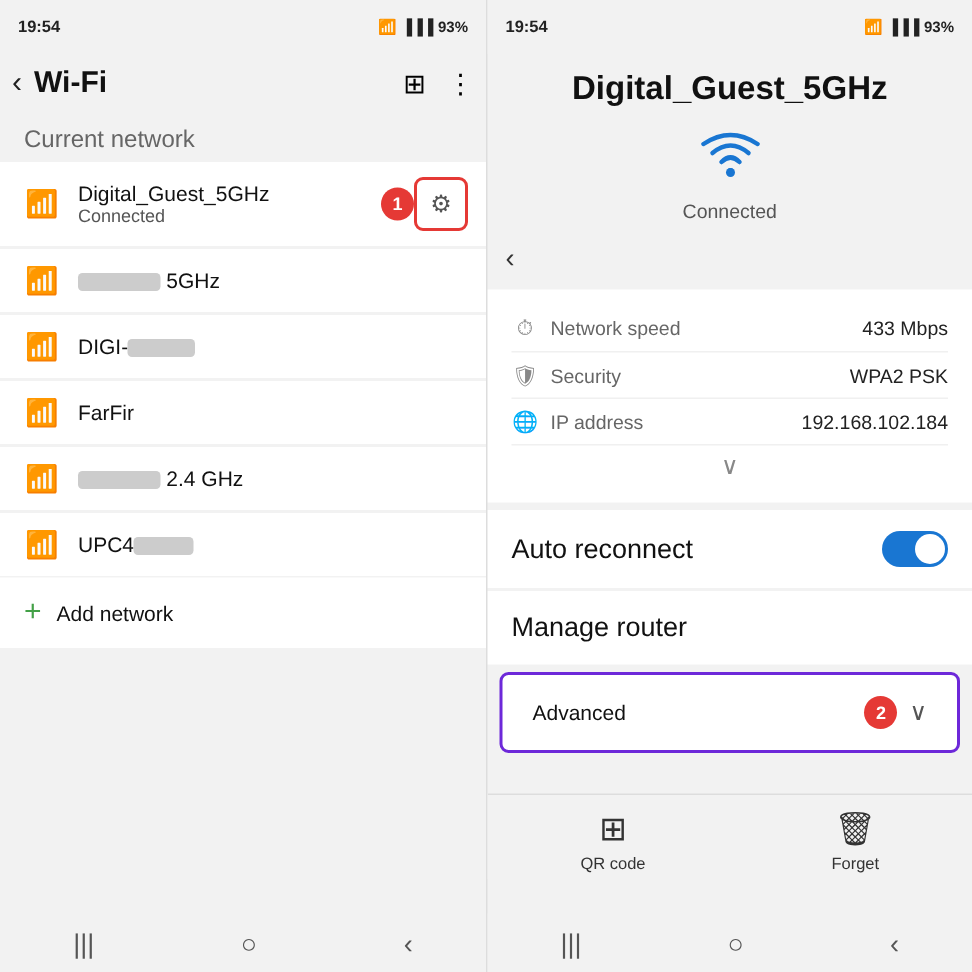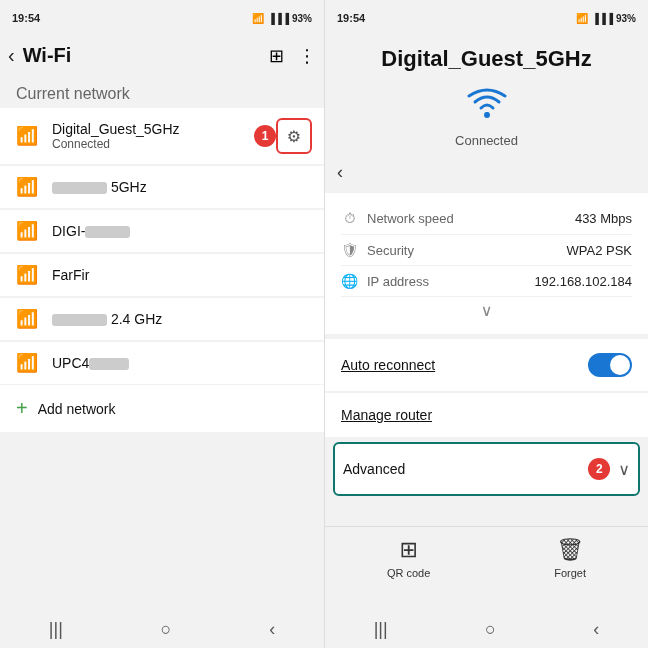--- a/index.html
+++ b/index.html
@@ -285,34 +285,33 @@
     
     .option-row {
       background: white;
       padding: 14px 16px;
       display: flex;
       align-items: center;
       justify-content: space-between;
       margin: 1px 0;
     }
     .option-label {
-      font-size: 14px;
+      font-size: 18px;
       color: #111;
-      text-decoration: underline;
     }
 
     
     .advanced-row {
       background: white;
-      padding: 14px 8px;
+      padding: 14px 20px;
       display: flex;
       align-items: center;
       justify-content: space-between;
       margin: 1px 0;
-      border: 2px solid #0f766e;
+      border: 2px solid #6d28d9;
       border-radius: 6px;
       margin: 4px 8px;
     }
     .advanced-label {
       font-size: 14px;
       color: #111;
     }
     .advanced-right {
       display: flex;
       align-items: center;

